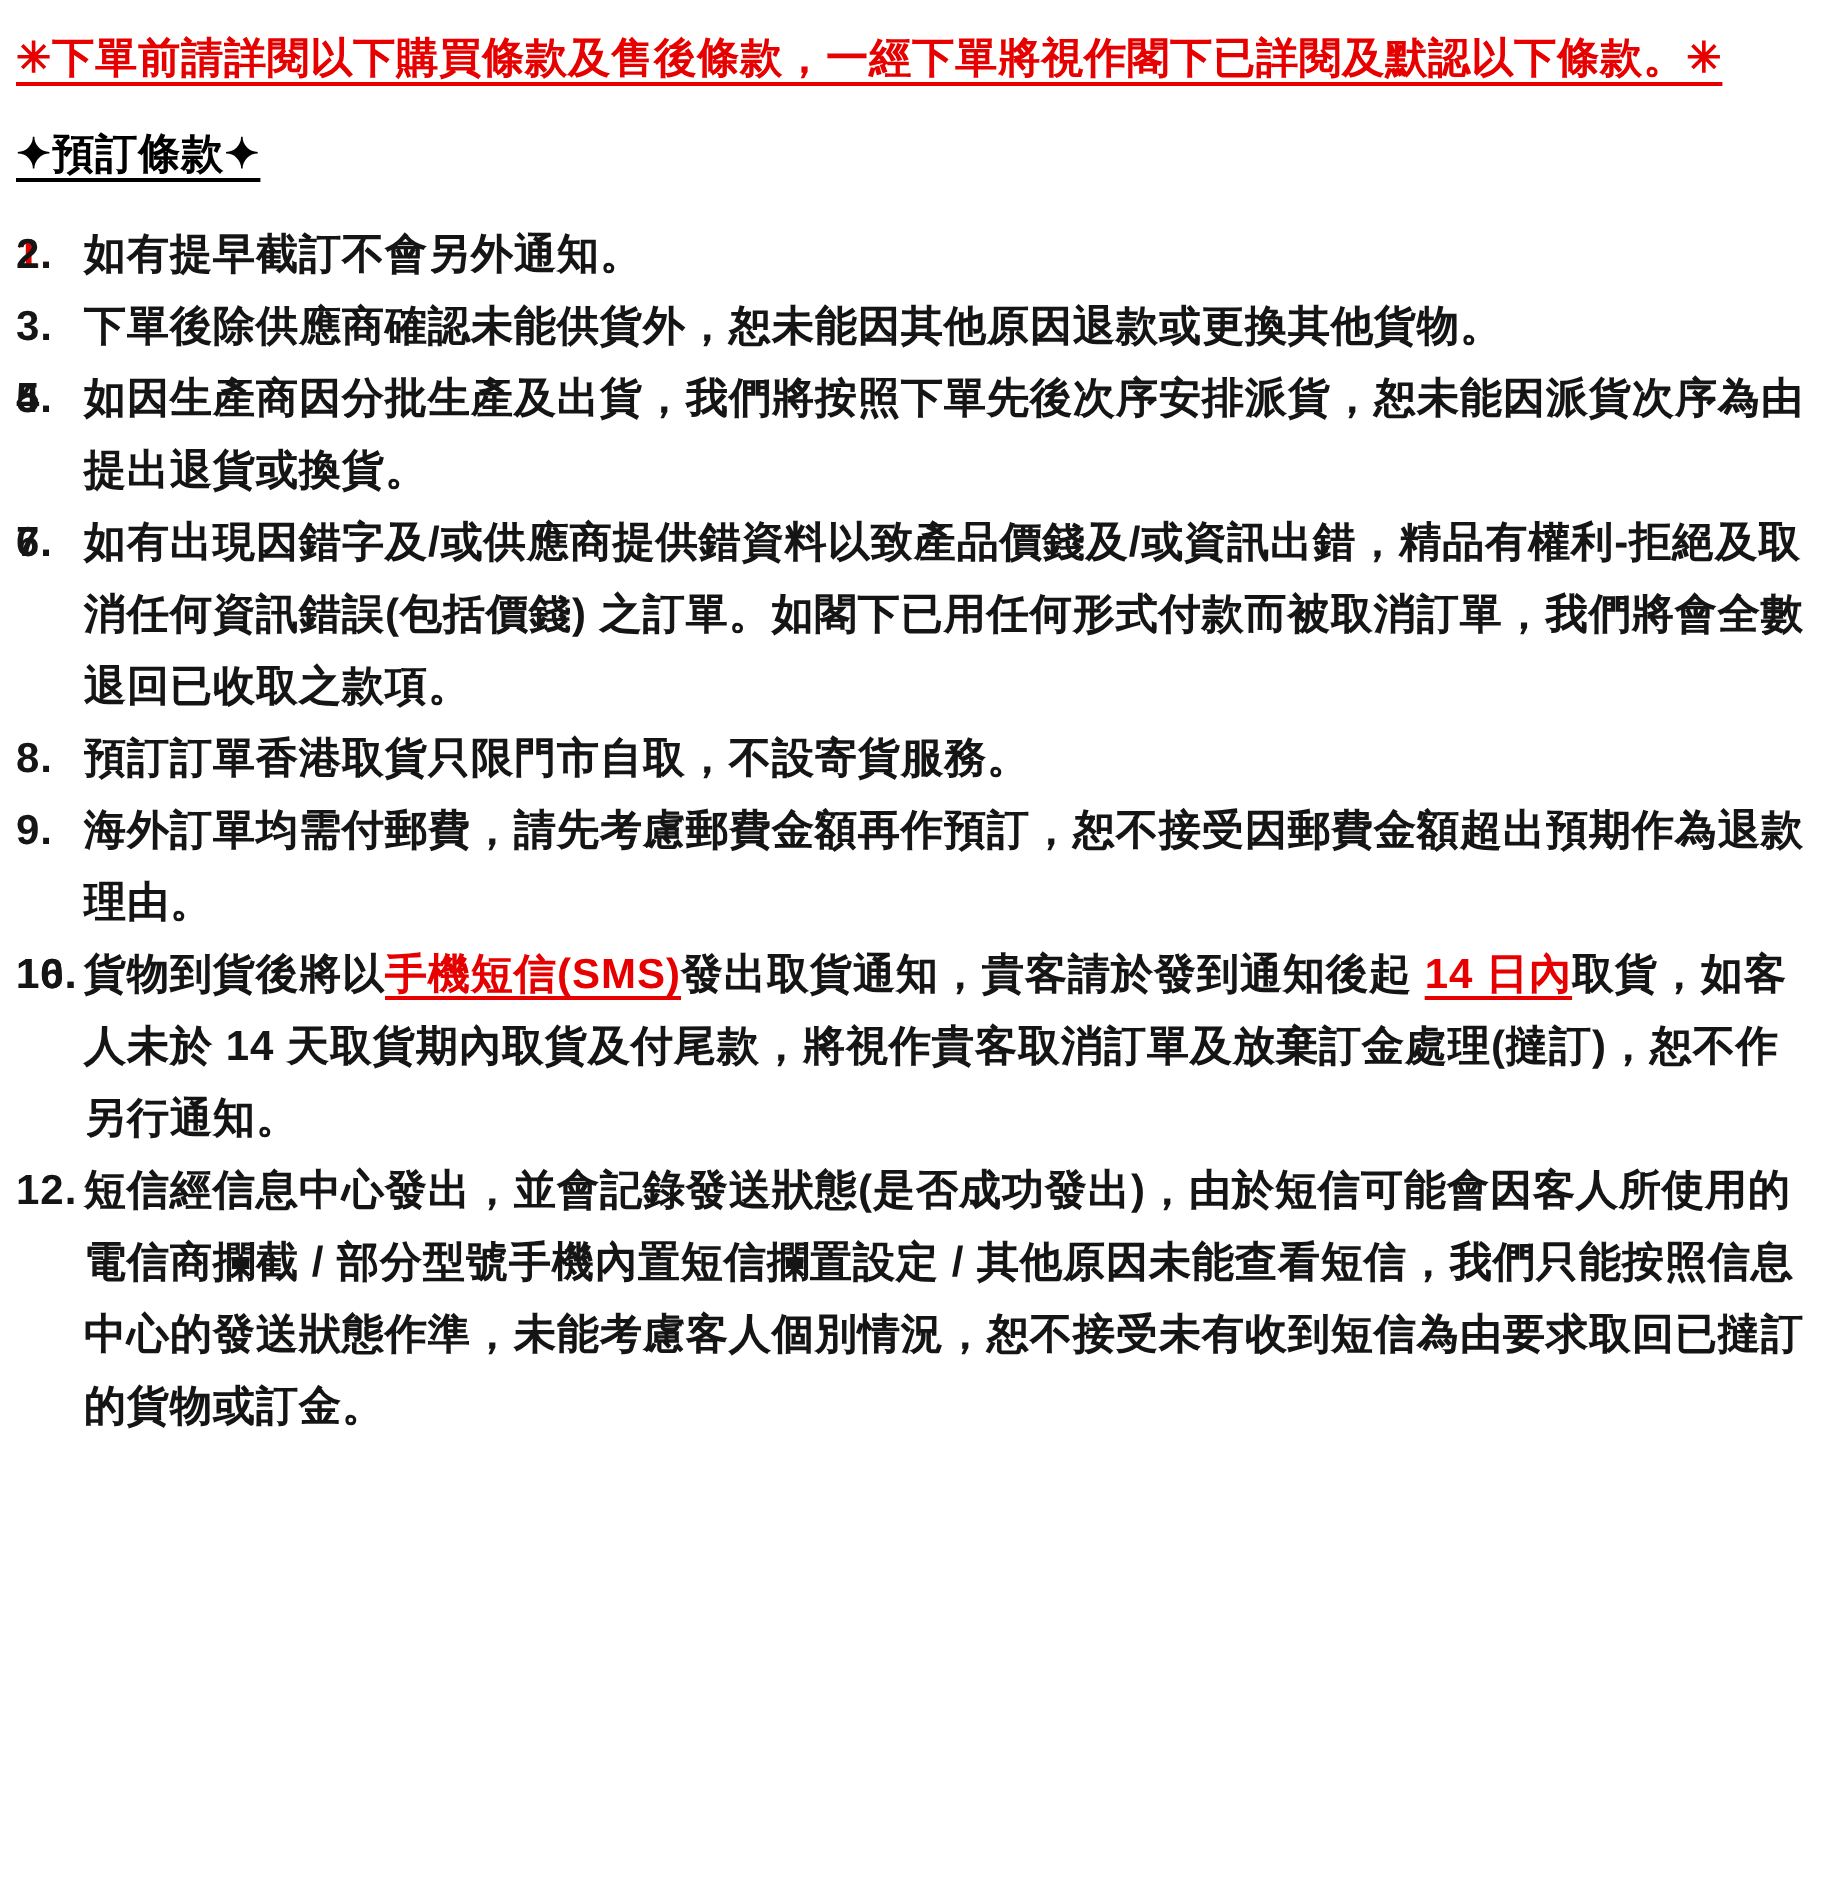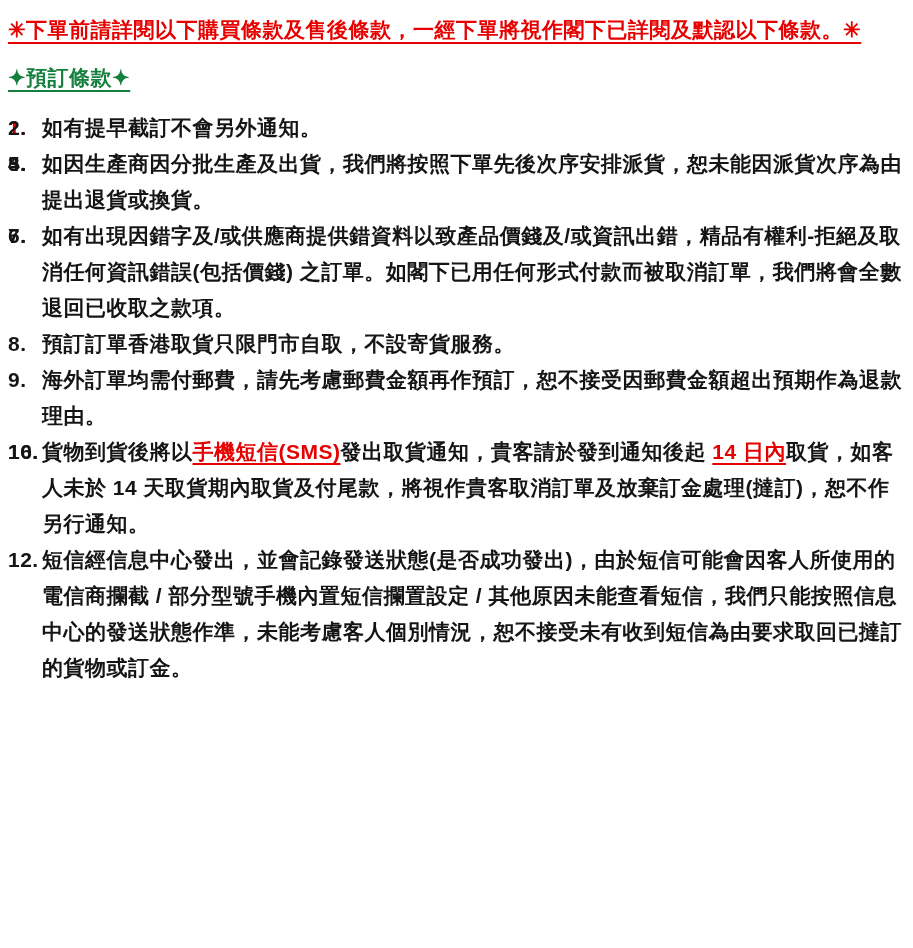--- a/index.html
+++ b/index.html
@@ -26,21 +26,21 @@
   }
   .banner {
     color: var(--red);
     text-decoration: underline;
     text-decoration-color: var(--red);
     text-underline-offset: 5px;
     margin: 0 0 12px 0;
   }
   .section-title {
     display: inline-block;
-    color: #15803d;
+    color: #000000;
     text-decoration: underline;
     text-underline-offset: 5px;
     margin: 0 12px 14px 0;
     text-align: center;
   }
   ol.terms {
     list-style: none;
     margin: 0;
     padding: 0;
   }
@@ -66,21 +66,21 @@
 
 <div class="banner">✳下單前請詳閱以下購買條款及售後條款，一經下單將視作閣下已詳閱及默認以下條款。✳</div>
 
 <div>
   <span class="section-title">✦預訂條款✦</span>
 </div>
 
 <ol class="terms" id="terms-list">
     <li class="term-item red"><span class="num">1.</span></li>
     <li class="term-item"><span class="num">2.</span><span><span>如有提早截訂不會另外通知。</span></span></li>
-    <li class="term-item"><span class="num">3.</span></li>
+    <li class="term-item"><span class="num">3.</span><span><span>下單後除供應商確認未能供貨外，恕未能因其他原因退款或更換其他貨物。</span></span></li>
     <li class="term-item"><span class="num">4.</span></li>
     <li class="term-item"><span class="num">5.</span><span><span>如因生產商因分批生產及出貨，我們將按照下單先後次序安排派貨，恕未能因派貨次序為由提出退貨或換貨。</span></span></li>
     <li class="term-item"><span class="num">6.</span></li>
     <li class="term-item"><span class="num">7.</span><span><span>如有出現因錯字及/或供應商提供錯資料以致產品價錢及/或資訊出錯，精品有權利-拒絕及取消任何資訊錯誤(包括價錢) 之訂單。如閣下已用任何形式付款而被取消訂單，我們將會全數退回已收取之款項。</span></span></li>
     <li class="term-item"><span class="num">8.</span><span><span>預訂訂單香港取貨只限門市自取，不設寄貨服務。</span></span></li>
     <li class="term-item"><span class="num">9.</span><span><span>海外訂單均需付郵費，請先考慮郵費金額再作預訂，恕不接受因郵費金額超出預期作為退款理由。</span></span></li>
     <li class="term-item"><span class="num">10.</span></li>
     <li class="term-item"><span class="num">16.</span><span><span>貨物到貨後將以</span><span class="red-underline">手機短信(SMS)</span><span>發出取貨通知，貴客請於發到通知後起 </span><span class="red-underline">14 日內</span><span>取貨，如客人未於 14 天取貨期內取貨及付尾款，將視作貴客取消訂單及放棄訂金處理(撻訂)，恕不作另行通知。</span></span></li>
     <li class="term-item"><span class="num">12.</span><span><span>短信經信息中心發出，並會記錄發送狀態(是否成功發出)，由於短信可能會因客人所使用的電信商攔截 / 部分型號手機內置短信攔置設定 / 其他原因未能查看短信，我們只能按照信息中心的發送狀態作準，未能考慮客人個別情況，恕不接受未有收到短信為由要求取回已撻訂的貨物或訂金。</span></span></li>
   </ol>

